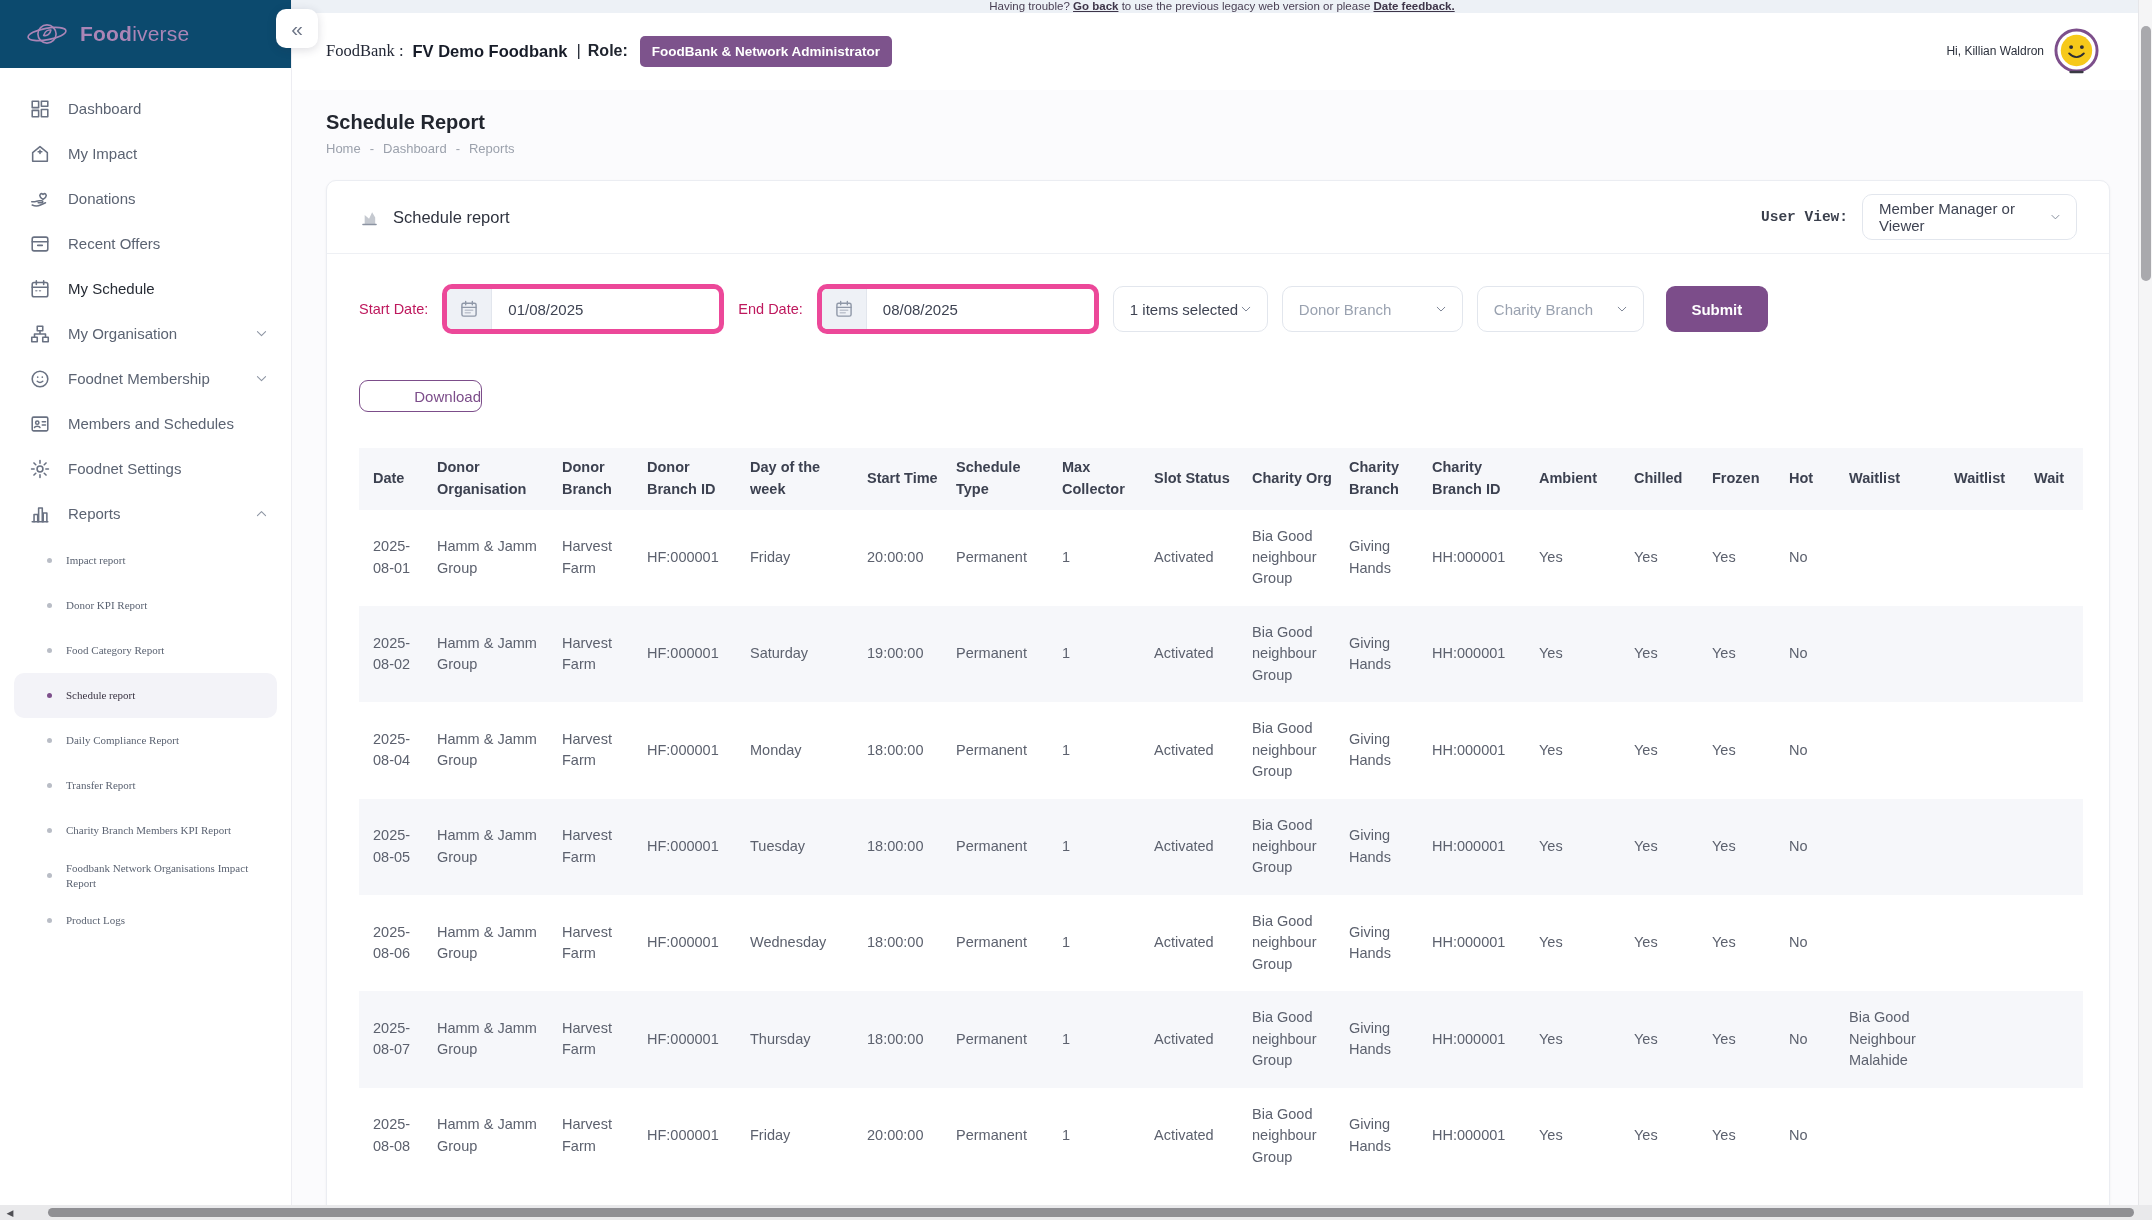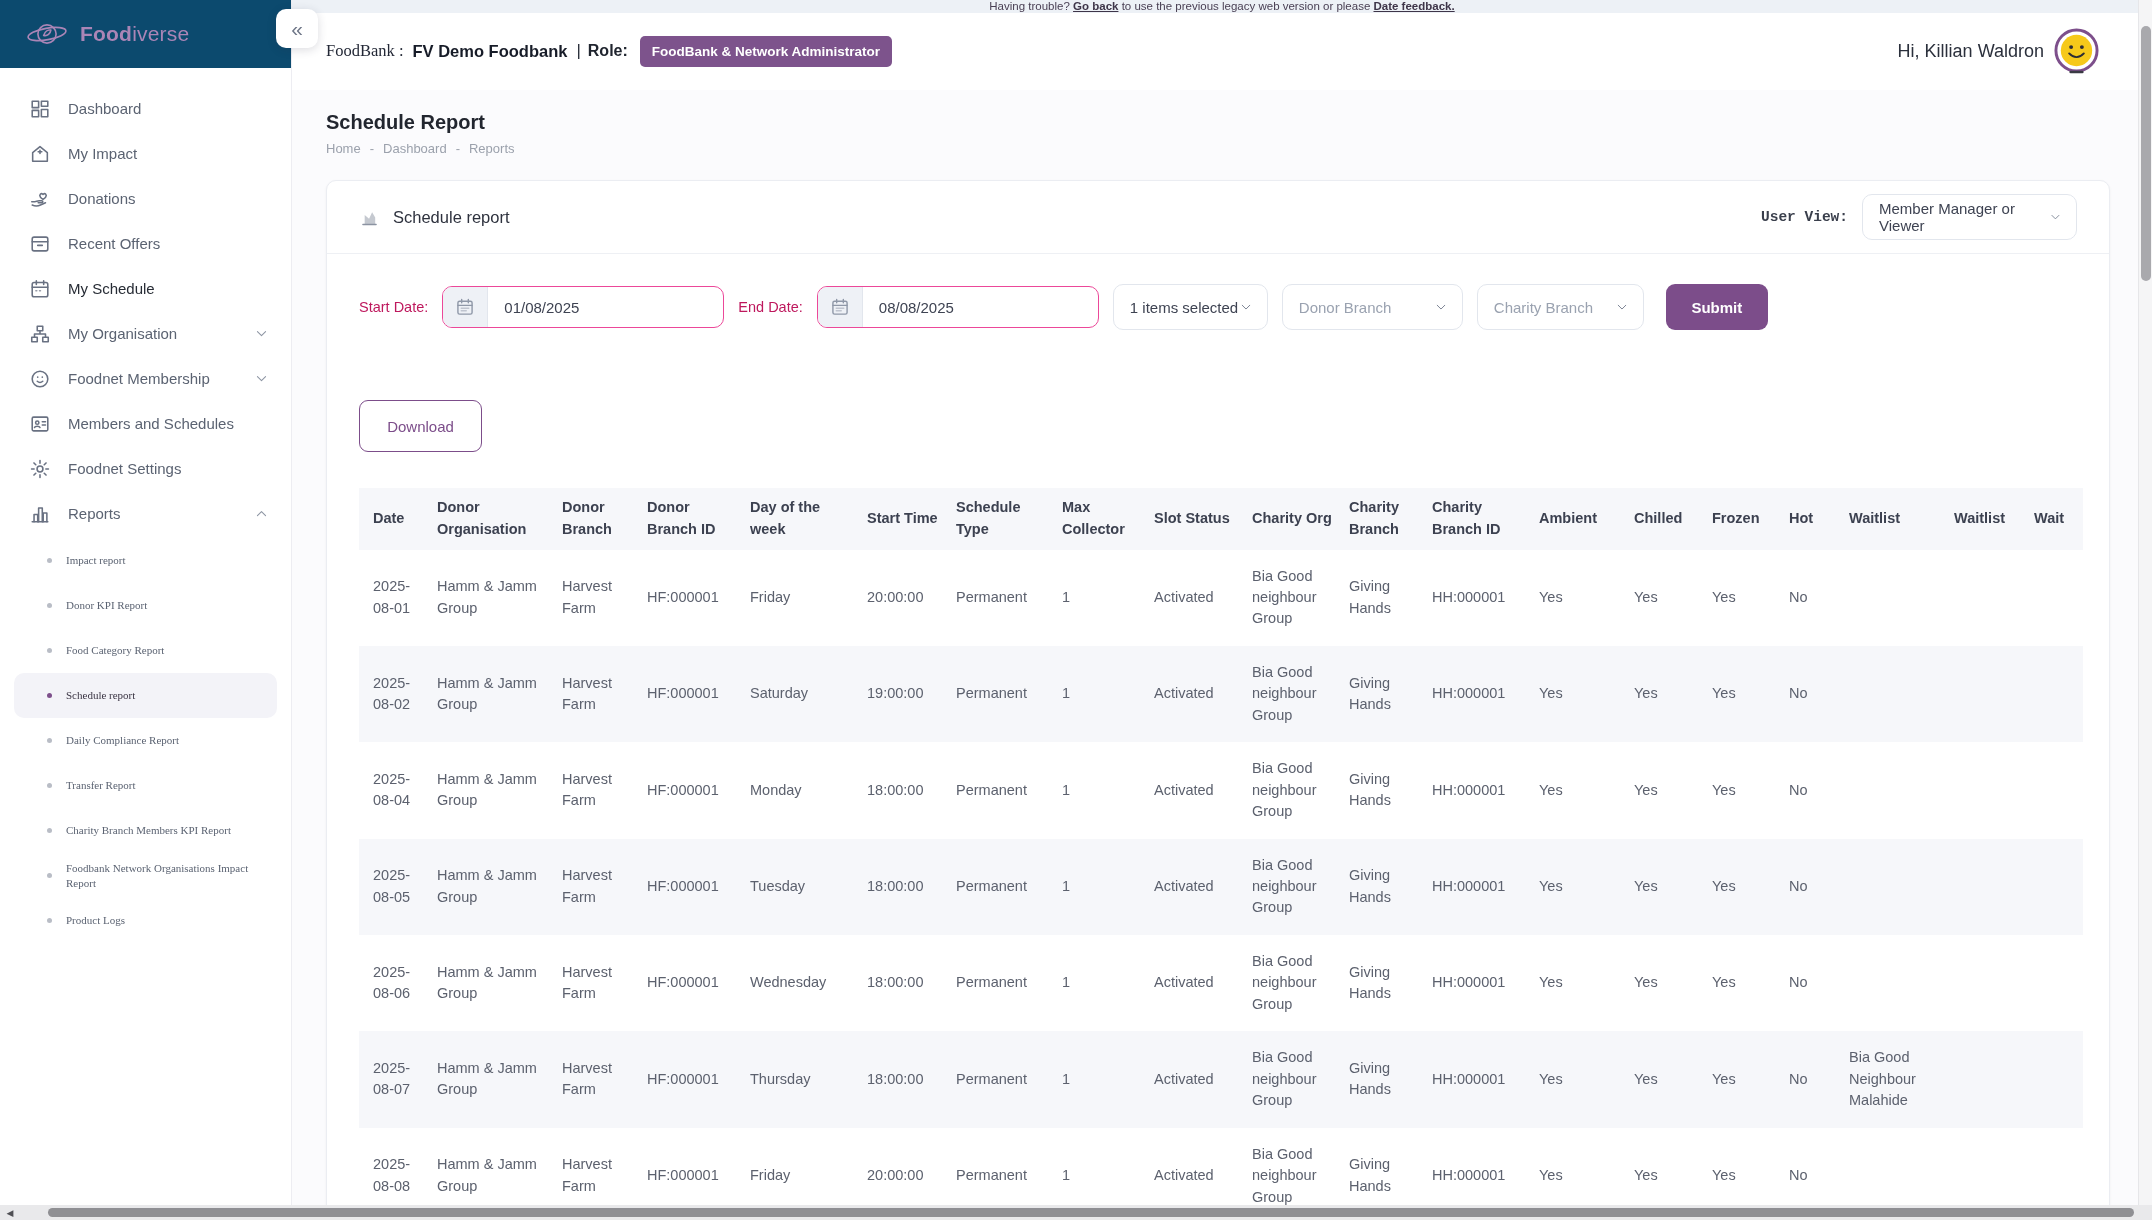--- a/index.html
+++ b/index.html
@@ -34,53 +34,53 @@
   .main { flex:1; min-width:0; display:flex; flex-direction:column; background:#fbfbfd; }
   .banner { height:15px; background:#edf1f6; display:flex; justify-content:center; align-items:center; font-size:11.5px; color:#493f53; white-space:pre; }
   .banner a { color:#3e3549; font-weight:bold; text-decoration:underline; cursor:pointer; }
   .topbar { height:92px; background:#ffffff; display:flex; align-items:center; padding:0 52px 0 34px; }
   .fb-label { font-family:"Liberation Serif", serif; font-size:16.5px; color:#232836; }
   .fb-name { font-size:16.5px; font-weight:bold; color:#171c28; margin-left:9px; }
   .fb-pipe { font-size:17px; color:#2a2f3a; margin-left:9px; font-weight:300; }
   .fb-role-label { font-size:16px; font-weight:bold; color:#20252f; margin-left:7px; }
   .role-badge { background:#7d538c; color:#fff; font-size:13.5px; font-weight:bold; padding:8px 12px; border-radius:5px; margin-left:12px; }
   .top-right { margin-left:auto; display:flex; align-items:center; gap:9px; }
-  .greeting { font-size:18px; color:#2b303c;margin-left:36px; }
+  .greeting { font-size:12px; color:#2b303c;margin-left:36px; }
   .avatar { width:47px; height:47px; cursor:pointer; }
 
   .content { flex:1; padding:8px 42px 0 34px; }
   .page-title { font-size:20px; font-weight:bold; color:#22262f; margin-top:13px; }
   .breadcrumb { display:flex; gap:9px; font-size:13px; color:#9ba1ac; margin-top:7px; }
   .breadcrumb span { cursor:pointer; }
 
   .card { margin-top:24px; background:#fff; border:1px solid #ebedf2; border-radius:10px; box-shadow:0 1px 3px rgba(16,24,40,.05);
     padding:0 32px; height:1040px; overflow:hidden; }
   .card-head { height:72px; display:flex; align-items:center; }
   .chart-icon { width:21px; height:21px; color:#8b93a2; margin-right:13px; }
   .card-title { font-size:16.5px; color:#2e323e; }
   .user-view { margin-left:auto; display:flex; align-items:center; gap:14px; }
   .uv-label { font-size:14.5px; font-weight:bold; color:#3a3f4c;font-family:Liberation Mono, monospace; }
   .divider { border-top:1px solid #eef0f4; margin:0 -32px; }
 
   .filters { display:flex; align-items:center; gap:14px; padding:30px 0; }
   .flabel { font-size:14.5px; color:#be185d; white-space:nowrap; }
-  .dateinput { display:flex; align-items:stretch; width:282px; height:42px; border:1px solid #ec4899; border-radius:10px; background:#fff; overflow:hidden; }
+  .dateinput { display:flex; align-items:stretch; width:282px; height:50px; border:5px solid #ec4899; border-radius:10px; background:#fff; overflow:hidden; }
   .dicon { width:45px; background:#eef1f6; border-right:1px solid #e2e6ed; display:flex; align-items:center; justify-content:center; color:#8f98a8; cursor:pointer; }
   .dicon .ic-cal { width:20px; height:20px; }
   .dval { display:flex; align-items:center; padding-left:16px; font-size:15px; color:#3e4352; }
   .select { height:46px; border:1px solid #e2e6ed; border-radius:10px; background:#fff; display:flex; align-items:center;
     padding:0 14px 0 16px; font-size:15px; color:#3e4352; cursor:pointer; }
   .select .chev { width:14px; height:14px; margin-left:auto; color:#7b8494; }
   .sel-items { width:155px; }
   .sel-donor { width:181px; }
   .sel-charity { width:167px; }
   .placeholder { color:#9aa2b0; }
   .submit-btn { width:102px; height:46px; margin-left:8px; background:#7c4d8a; border:none; border-radius:9px; color:#fff; font-weight:bold; font-size:15px; font-family:inherit; cursor:pointer; }
 
-  .download-btn { margin:40px 0 36px; width:123px; height:52px; background:#fff; border:1px solid #7c4d8a; border-radius:9px; color:#7c4d8a; font-size:15px; font-family:inherit; cursor:pointer; }
+  .download-btn { margin:16px 0 36px; width:123px; height:32px; background:#fff; border:1px solid #7c4d8a; border-radius:9px; color:#7c4d8a; font-size:15px; font-family:inherit; cursor:pointer;text-align:right; }
 
   table { width:1724px; table-layout:fixed; border-collapse:collapse; }
   thead th { background:#f6f7fa; text-align:left; font-size:14.5px; font-weight:bold; color:#3c4150; padding:9px 8px; line-height:1.5; vertical-align:middle; overflow:hidden; }
   thead th:first-child { padding-left:14px; }
   tbody td { font-size:14.5px; color:#5c616e; padding:16px 8px; line-height:1.48; vertical-align:middle; overflow:hidden; }
   tbody td:first-child { padding-left:14px; }
   tbody tr:nth-child(even) { background:#f6f7fa; }
 
   
   .vscroll { position:absolute; right:0; top:0; bottom:15px; width:14px; background:#f5f5f6; border-left:1px solid #e6e6e9; z-index:8; }

